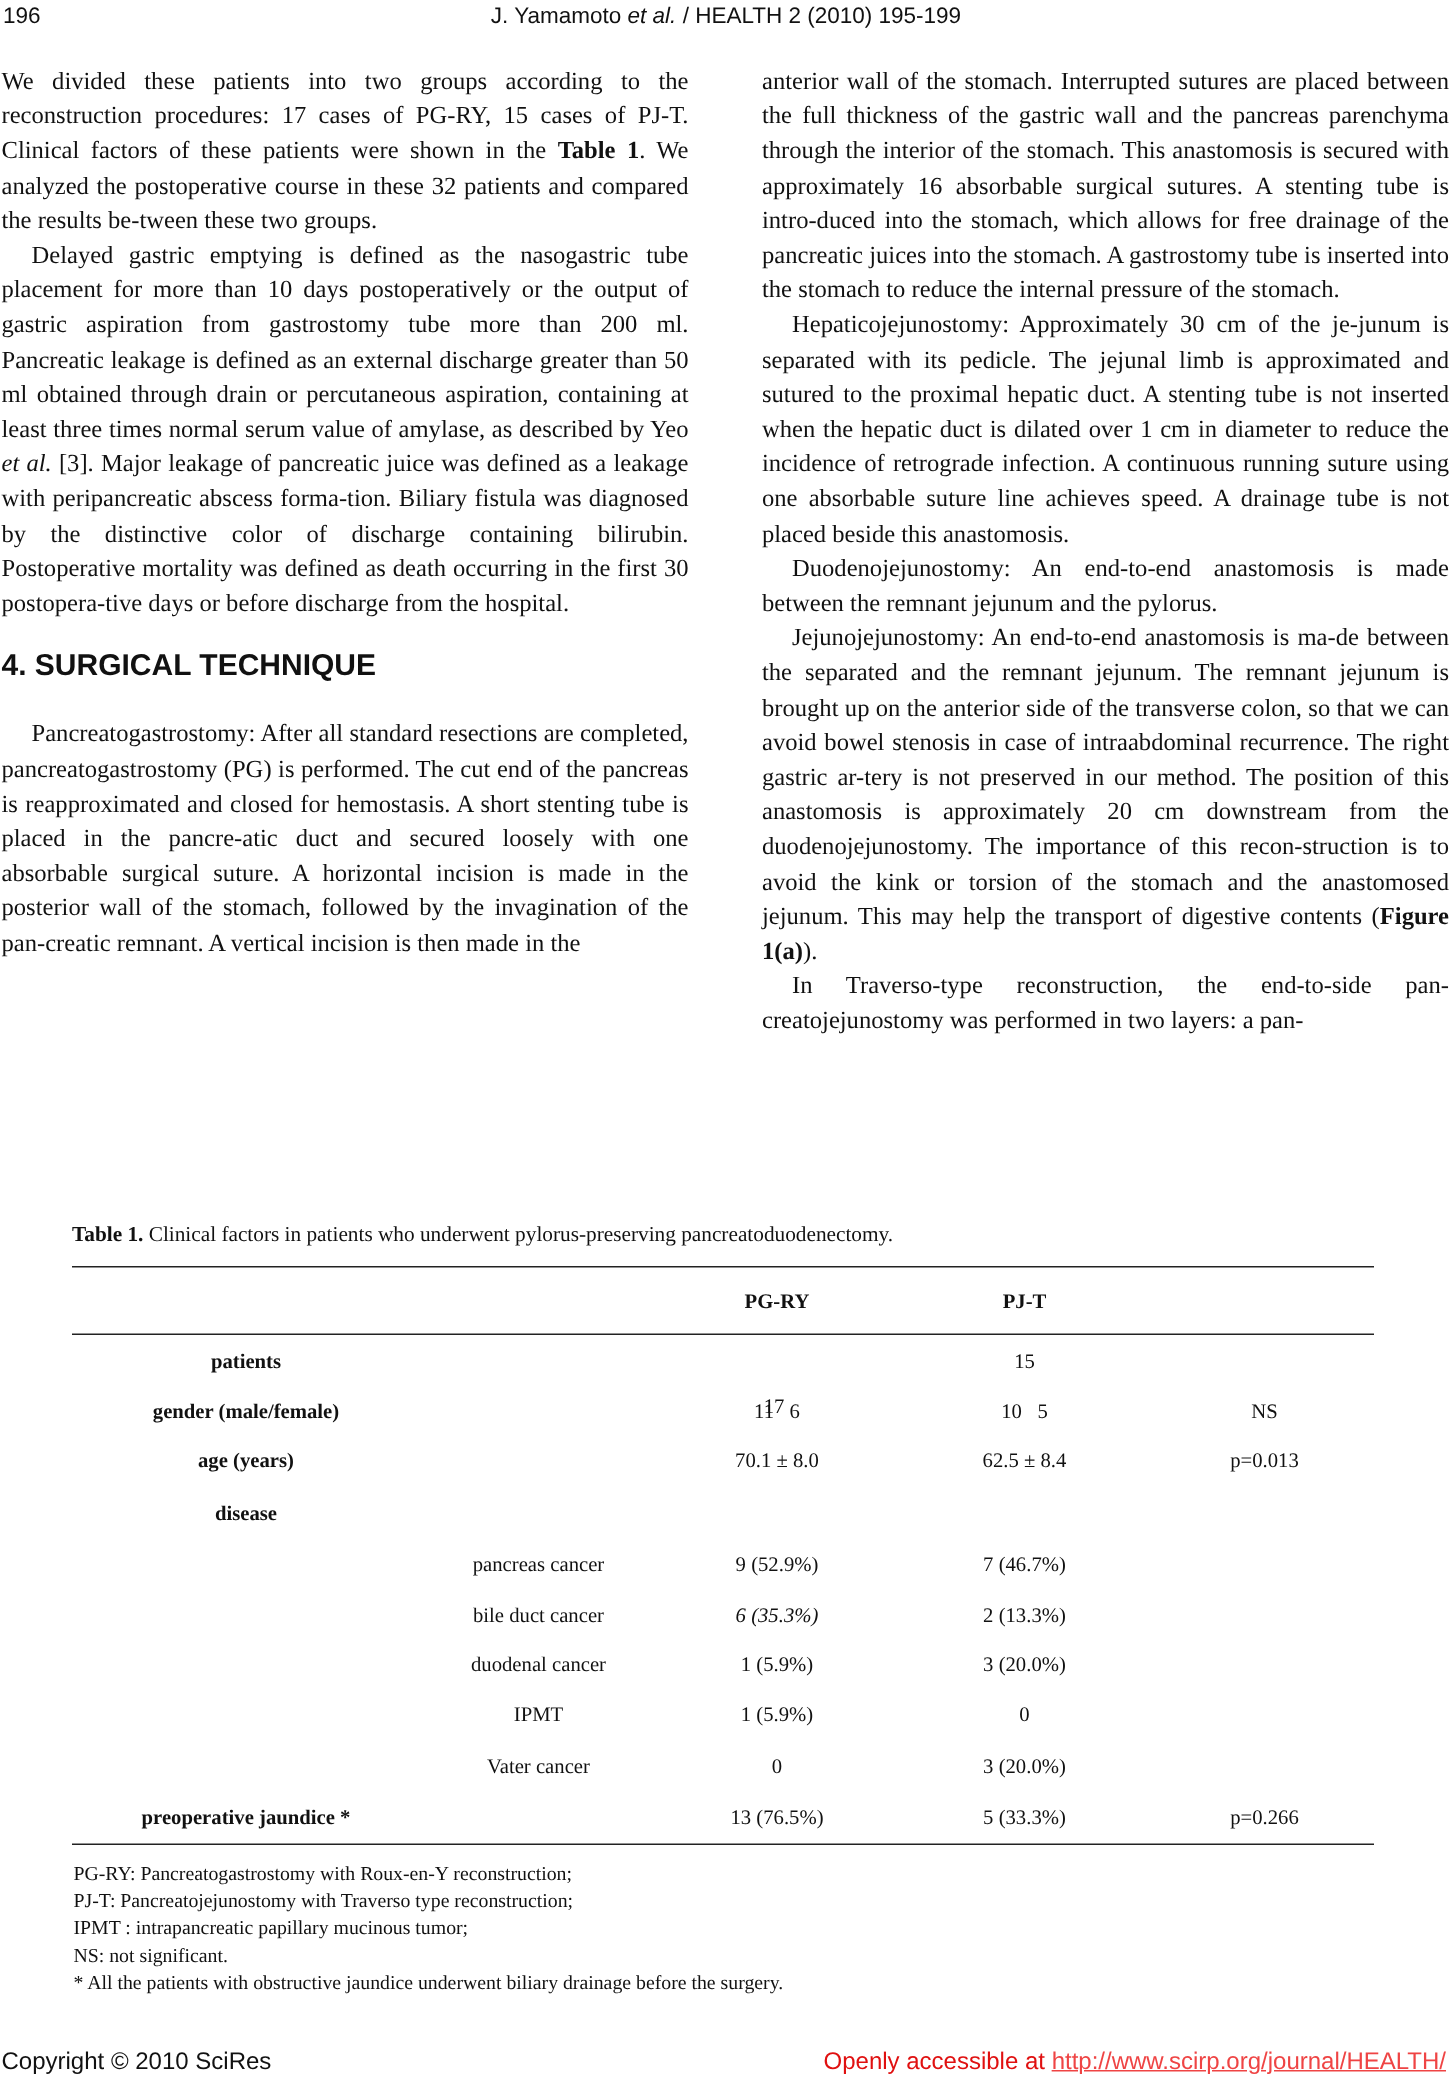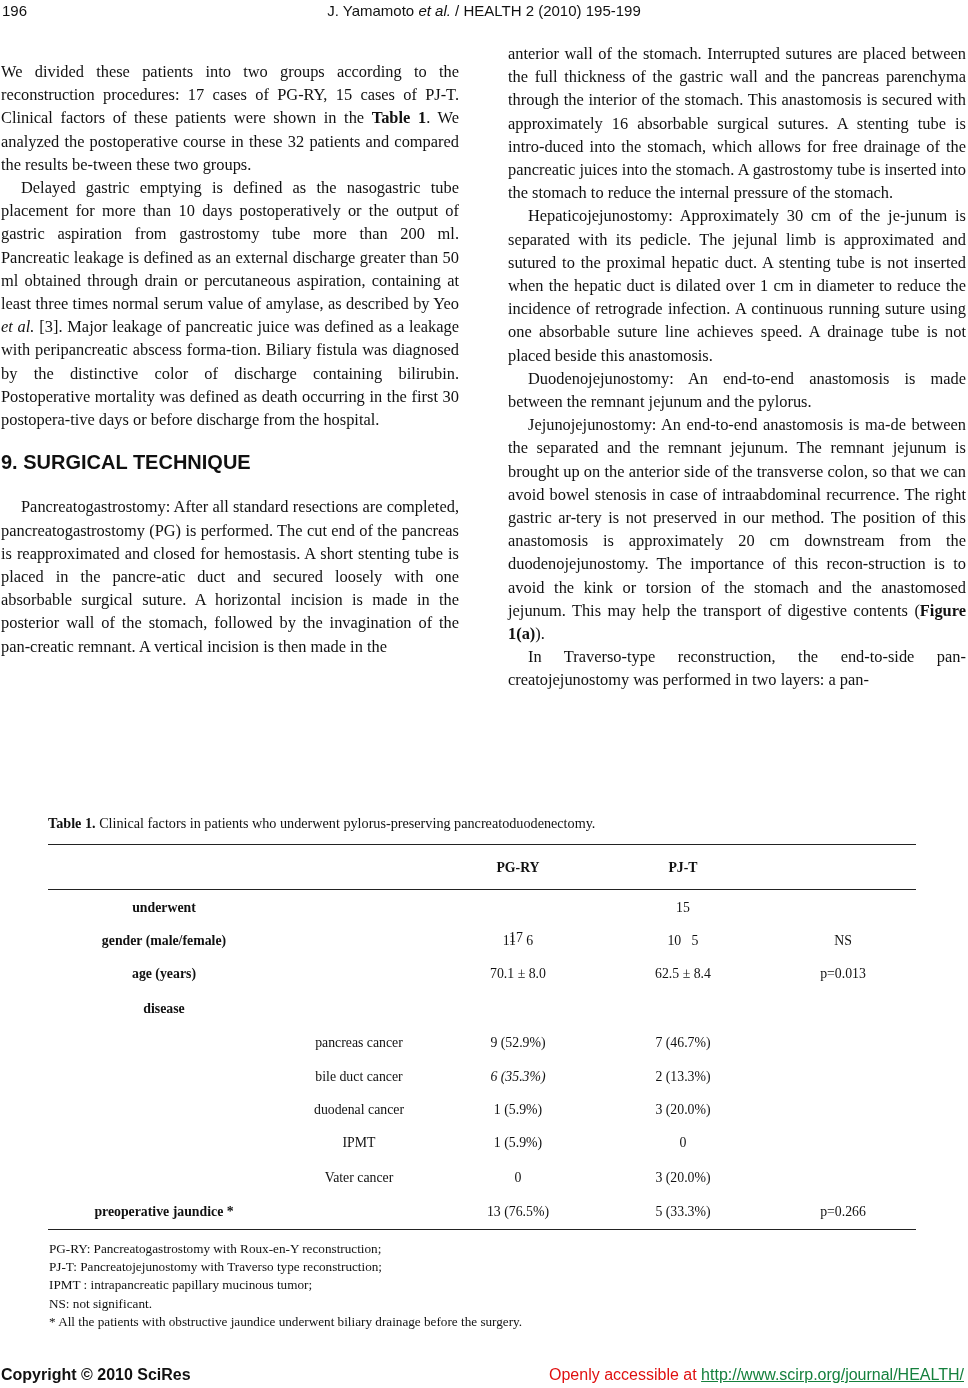--- a/index.html
+++ b/index.html
@@ -1,72 +1,72 @@
 <!DOCTYPE html>
 <html><head>
 <meta charset="utf-8">
 <style>
   html, body { margin: 0; padding: 0; background: #ffffff; }
   body { width: 968px; height: 1388px; position: relative; overflow: hidden; color: #111; font-family: "Liberation Serif", "DejaVu Serif", serif; }
   .header { position: absolute; top: 2px; left: 0; width: 968px; height: 22px; font-family: "Liberation Sans", sans-serif; font-size: 15px; }
   .header .pageno { position: absolute; left: 2px; top: 0; }
   .header .running { position: absolute; left: 0; width: 968px; text-align: center; top: 0; }
   .col { position: absolute; font-size: 16.4px; line-height: 23.2px; text-align: justify; }
-  .col-left { left: 1px; top: 42px; width: 458px; margin-top: 18px; }
+  .col-left { left: 1px; top: 42px; width: 458px; }
   .col-right { left: 508px; top: 42px; width: 458px; }
   .col p { margin: 0; }
   .col p.indent { text-indent: 20px; }
   .col p.noindent { text-indent: 0; }
   .section-heading { font-family: "Liberation Sans", sans-serif; font-weight: bold; font-size: 20px; margin: 20px 0 21px 0 !important; text-align: left; }
   .caption { position: absolute; top: 815px; left: 48px; font-size: 14.2px; }
   .caption b { font-weight: bold; }
   .table-wrap { position: absolute; left: 48px; top: 844px; width: 868px; }
   .rule { position: absolute; left: 0; width: 868px; border-top: 1.3px solid #222; }
   .cell { position: absolute; font-size: 13.8px; text-align: center; white-space: pre; }
   .cell.bold { font-weight: bold; }
   .notes { position: absolute; left: 49px; top: 1240px; font-size: 13.2px; line-height: 18.2px; }
   .notes div { white-space: nowrap; }
   .footer { position: absolute; top: 1366px; left: 0; width: 968px; height: 20px; font-family: "Liberation Sans", sans-serif; font-size: 16px; }
-  .footer .copyright { position: absolute; left: 1px; top: 0; font-weight: bold; }
+  .footer .copyright { position: absolute; left: 1px; top: 0; font-weight: normal; }
   .footer .access { position: absolute; right: 4px; top: 0; color: #e01010; }
-  .footer .access a { color: #15803d; text-decoration: underline; }
+  .footer .access a { color: #ef4444; text-decoration: underline; }
 </style>
 </head>
 <body>
 
 <div class="header">
   <span class="pageno">196</span>
   <span class="running"><span>J. Yamamoto </span><i>et al.</i><span> / HEALTH 2 (2010) 195-199</span></span>
 </div>
 
 <div class="col col-left">
   <p class="noindent"><span>We divided these patients into two groups according to the reconstruction procedures: 17 cases of PG-RY, 15 cases of PJ-T. Clinical factors of these patients were shown in the </span><b>Table 1</b><span>. We analyzed the postoperative course in these 32 patients and compared the results be-tween these two groups.</span></p>
   <p class="indent"><span>Delayed gastric emptying is defined as the nasogastric tube placement for more than 10 days postoperatively or the output of gastric aspiration from gastrostomy tube more than 200 ml. Pancreatic leakage is defined as an external discharge greater than 50 ml obtained through drain or percutaneous aspiration, containing at least three times normal serum value of amylase, as described by Yeo </span><i>et al.</i><span> [3]. Major leakage of pancreatic juice was defined as a leakage with peripancreatic abscess forma-tion. Biliary fistula was diagnosed by the distinctive color of discharge containing bilirubin. Postoperative mortality was defined as death occurring in the first 30 postopera-tive days or before discharge from the hospital.</span></p>
-  <p class="section-heading">9. SURGICAL TECHNIQUE</p>
+  <p class="section-heading">4. SURGICAL TECHNIQUE</p>
   <p class="indent">Pancreatogastrostomy: After all standard resections are completed, pancreatogastrostomy (PG) is performed. The cut end of the pancreas is reapproximated and closed for hemostasis. A short stenting tube is placed in the pancre-atic duct and secured loosely with one absorbable surgical suture. A horizontal incision is made in the posterior wall of the stomach, followed by the invagination of the pan-creatic remnant. A vertical incision is then made in the</p>
 </div>
 
 <div class="col col-right">
   <p class="noindent">anterior wall of the stomach. Interrupted sutures are placed between the full thickness of the gastric wall and the pancreas parenchyma through the interior of the stomach. This anastomosis is secured with approximately 16 absorbable surgical sutures. A stenting tube is intro-duced into the stomach, which allows for free drainage of the pancreatic juices into the stomach. A gastrostomy tube is inserted into the stomach to reduce the internal pressure of the stomach.</p>
   <p class="indent">Hepaticojejunostomy: Approximately 30 cm of the je-junum is separated with its pedicle. The jejunal limb is approximated and sutured to the proximal hepatic duct. A stenting tube is not inserted when the hepatic duct is dilated over 1 cm in diameter to reduce the incidence of retrograde infection. A continuous running suture using one absorbable suture line achieves speed. A drainage tube is not placed beside this anastomosis.</p>
   <p class="indent">Duodenojejunostomy: An end-to-end anastomosis is made between the remnant jejunum and the pylorus.</p>
   <p class="indent"><span>Jejunojejunostomy: An end-to-end anastomosis is ma-de between the separated and the remnant jejunum. The remnant jejunum is brought up on the anterior side of the transverse colon, so that we can avoid bowel stenosis in case of intraabdominal recurrence. The right gastric ar-tery is not preserved in our method. The position of this anastomosis is approximately 20 cm downstream from the duodenojejunostomy. The importance of this recon-struction is to avoid the kink or torsion of the stomach and the anastomosed jejunum. This may help the transport of digestive contents (</span><b>Figure 1(a)</b><span>).</span></p>
   <p class="indent">In Traverso-type reconstruction, the end-to-side pan-creatojejunostomy was performed in two layers: a pan-</p>
 </div>
 
 <div class="caption"><b>Table 1.</b><span> Clinical factors in patients who underwent pylorus-preserving pancreatoduodenectomy.</span></div>
 
 <div class="table-wrap" id="table-wrap">
   <div class="rule" style="top:0px"></div>
   <div class="cell bold" style="left:410px; width:120px; top:16px;">PG-RY</div>
   <div class="cell bold" style="left:575px; width:120px; top:16px;">PJ-T</div>
   <div class="rule" style="top:45px"></div>
   <div id="table-body">
       <div>
-        <div class="cell bold" style="left: 0px; width: 232px; top: 56px;">underwent</div>
+        <div class="cell bold" style="left: 0px; width: 232px; top: 56px;">patients</div>
         <div class="cell" style="left: 232px; width: 158px; top: 56px;"></div>
         <div class="cell" style="left: 408px; width: 120px; top: 56px; margin-top: 30px;">17</div>
         <div class="cell" style="left: 575px; width: 120px; top: 56px;">15</div>
         <div class="cell" style="left: 735px; width: 120px; top: 56px;"></div>
       </div>
       <div>
         <div class="cell bold" style="left: 0px; width: 232px; top: 89px;">gender (male/female)</div>
         <div class="cell" style="left: 232px; width: 158px; top: 89px;"></div>
         <div class="cell" style="left: 410px; width: 120px; top: 89px;">11   6</div>
         <div class="cell" style="left: 575px; width: 120px; top: 89px;">10   5</div>

